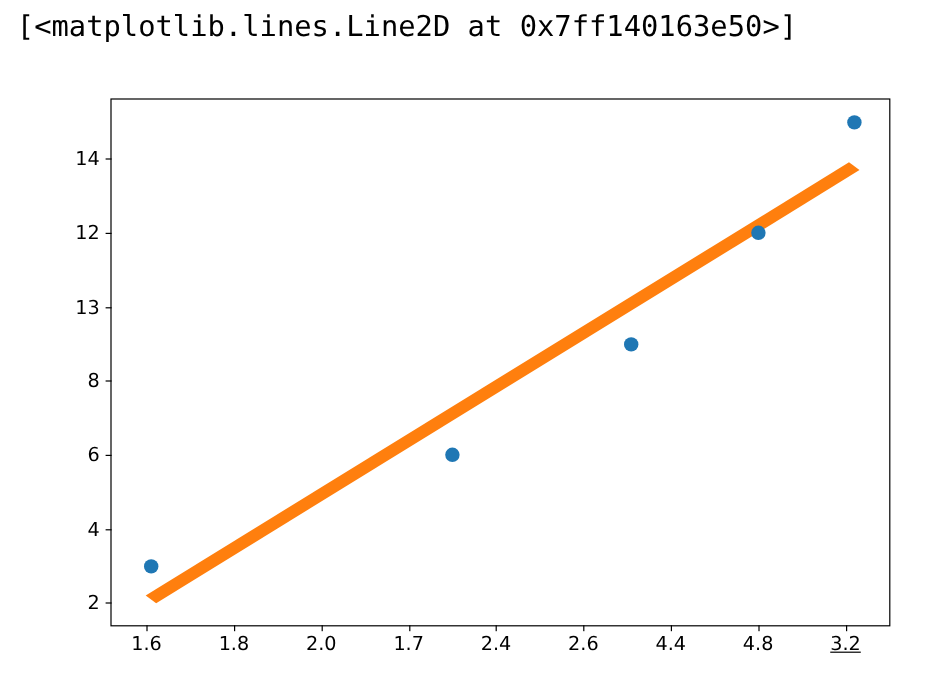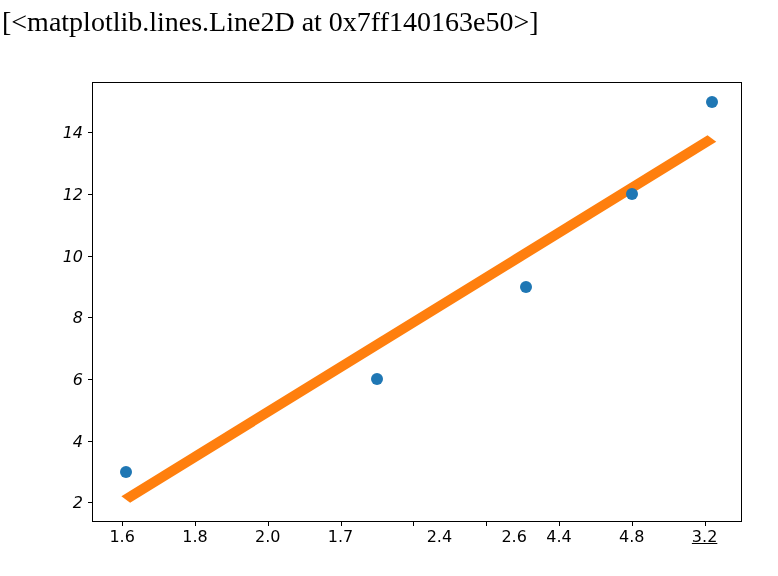--- a/index.html
+++ b/index.html
@@ -10,26 +10,25 @@
     color: #000000;
   }
   .page {
     width: 778px;
     height: 576px;
     position: relative;
     box-sizing: border-box;
     padding-top: 10px;
   }
   .repr {
-    font-size: 28px;
+    font-size: 24px;
     line-height: 24px;
-    padding-left: 2px;
+    padding-left: 14px;
     white-space: pre;
     letter-spacing: 0px;
-    font-family: Liberation Serif, serif;
   }
   .figure {
     position: absolute;
     left: 0;
     top: 56px;
     width: 778px;
     height: 520px;
   }
   .axes {
     position: absolute;
@@ -54,21 +53,20 @@
     color: #000000;
   }
   .xtick {
     top: 100%;
     transform: translate(-50%, 6px);
   }
   .ytick {
     right: 100%;
     transform: translate(-10px, -50%);
     text-align: center;
-    font-style: italic;
   }
   .tick-mark {
     position: absolute;
     background: #000000;
   }
   .tick-mark.x {
     width: 1px;
     height: 5px;
     top: 100%;
   }
@@ -119,38 +117,38 @@
         </div>
     <div class="tick-mark x" style="left: 4.49438%;"></div>
         <div class="tick-label xtick" style="left: 4.49438%;">1.6</div>
         <div class="tick-mark x" style="left: 15.7303%;"></div>
         <div class="tick-label xtick" style="left: 15.7303%;">1.8</div>
         <div class="tick-mark x" style="left: 26.9663%;"></div>
         <div class="tick-label xtick" style="left: 26.9663%;">2.0</div>
         <div class="tick-mark x" style="left: 38.2022%;"></div>
         <div class="tick-label xtick" style="left: 38.2022%;">1.7</div>
         <div class="tick-mark x" style="left: 49.4382%;"></div>
-        <div class="tick-label xtick" style="left: 49.4382%; margin-left: 26px;">2.4</div>
+        <div class="tick-label xtick" style="left: 49.4382%;">2.4</div>
         <div class="tick-mark x" style="left: 60.6742%;"></div>
-        <div class="tick-label xtick" style="left: 60.6742%; margin-left: 28px;">2.6</div>
+        <div class="tick-label xtick" style="left: 60.6742%;">2.6</div>
         <div class="tick-mark x" style="left: 71.9101%;"></div>
         <div class="tick-label xtick" style="left: 71.9101%;">4.4</div>
         <div class="tick-mark x" style="left: 83.1461%;"></div>
         <div class="tick-label xtick" style="left: 83.1461%;">4.8</div>
         <div class="tick-mark x" style="left: 94.382%;"></div>
         <div class="tick-label xtick" style="left: 94.382%; text-decoration: underline;">3.2</div>
         <div class="tick-mark y" style="top: 95.7746%;"></div>
         <div class="tick-label ytick" style="top: 95.7746%;">2</div>
         <div class="tick-mark y" style="top: 81.6901%;"></div>
         <div class="tick-label ytick" style="top: 81.6901%;">4</div>
         <div class="tick-mark y" style="top: 67.6056%;"></div>
         <div class="tick-label ytick" style="top: 67.6056%;">6</div>
         <div class="tick-mark y" style="top: 53.5211%;"></div>
         <div class="tick-label ytick" style="top: 53.5211%;">8</div>
         <div class="tick-mark y" style="top: 39.4366%;"></div>
-        <div class="tick-label ytick" style="top: 39.4366%;">10</div>
+        <div class="tick-label ytick" style="top: 39.4366%;">13</div>
         <div class="tick-mark y" style="top: 25.3521%;"></div>
         <div class="tick-label ytick" style="top: 25.3521%; margin-left: 32px;">12</div>
         <div class="tick-mark y" style="top: 11.2676%;"></div>
         <div class="tick-label ytick" style="top: 11.2676%;">14</div>
       </div>
   </div>
 </div>
 
 </body></html>

